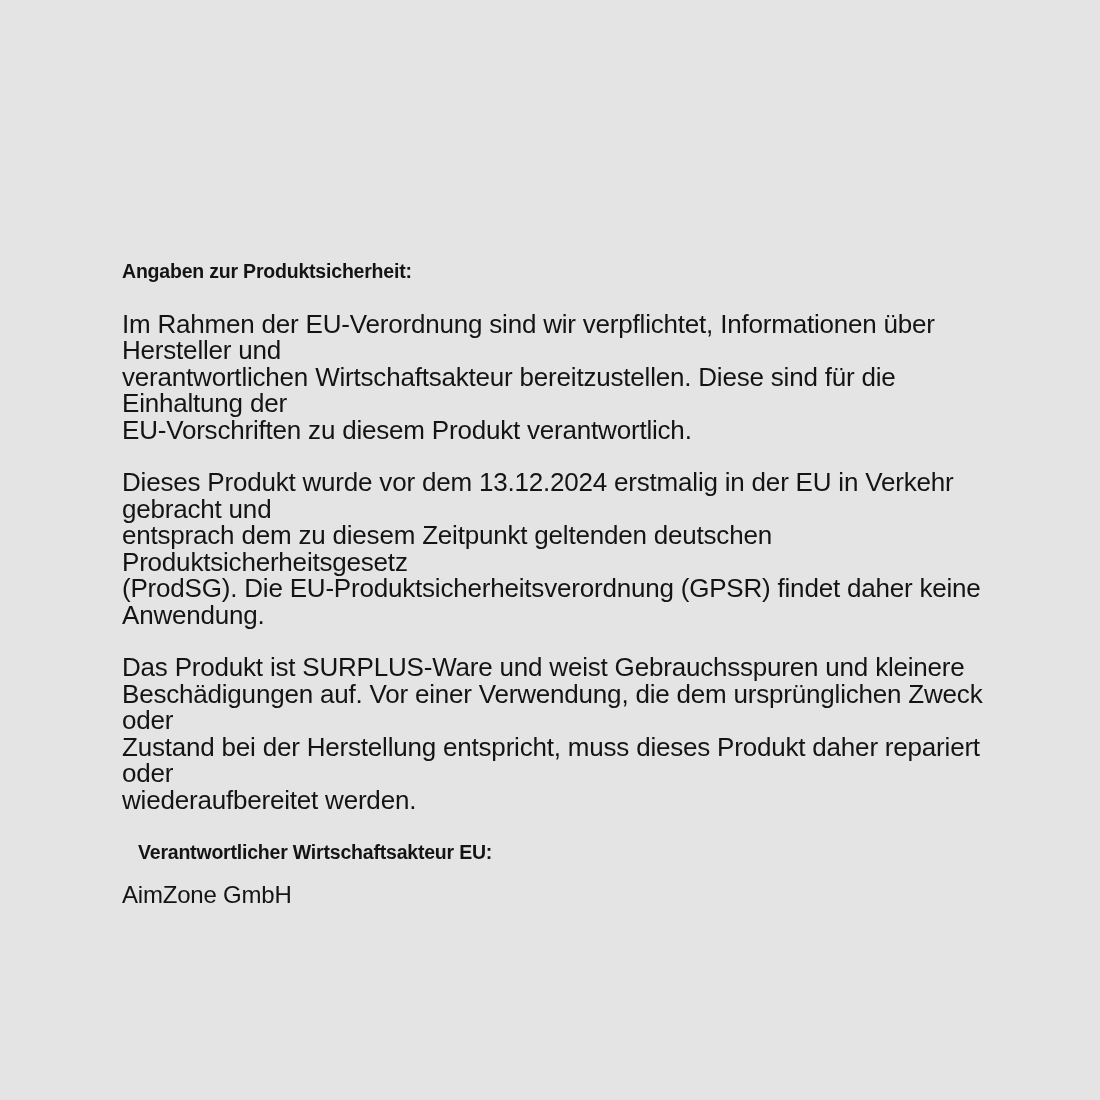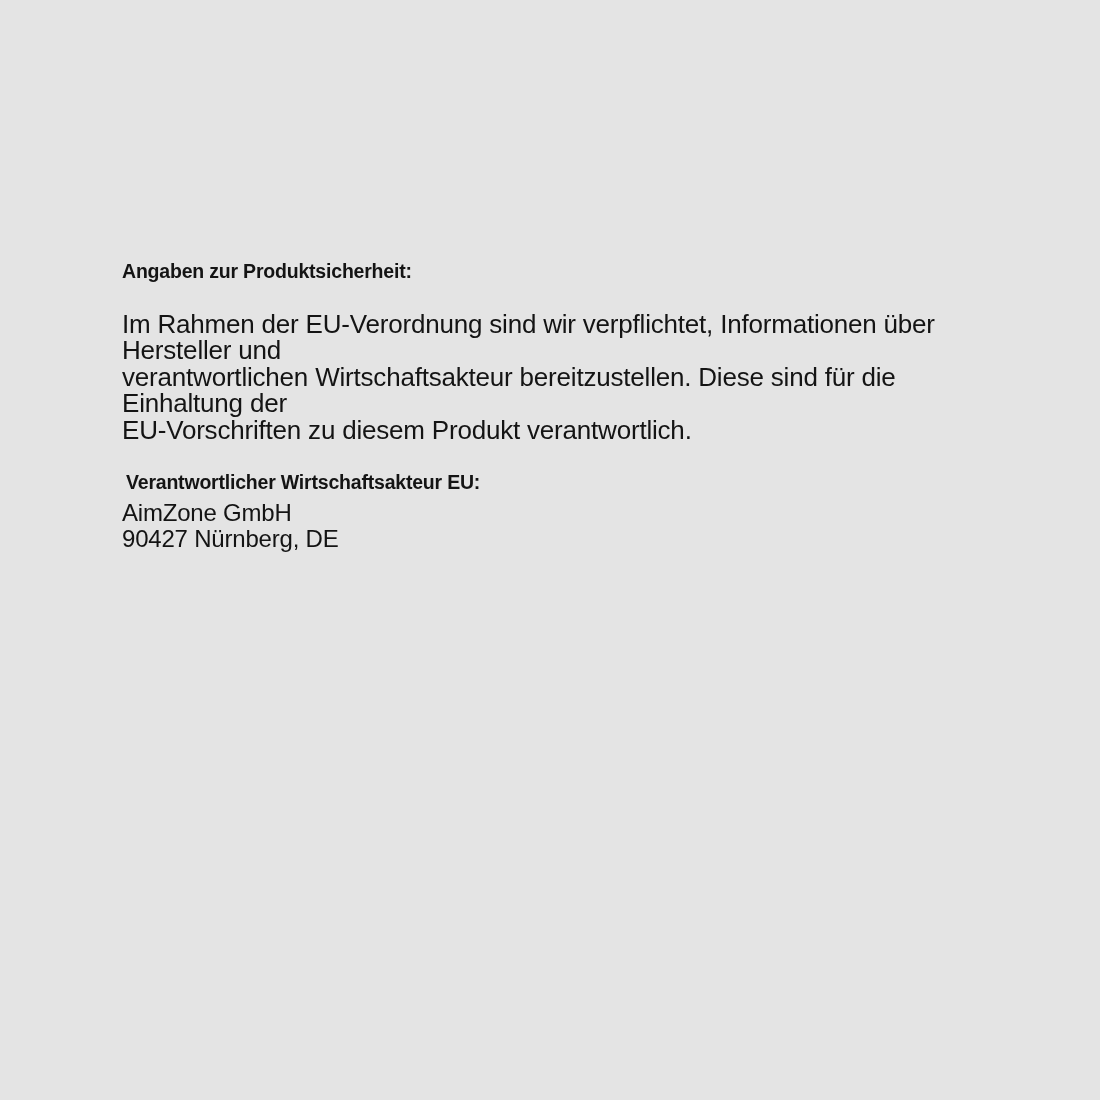--- a/index.html
+++ b/index.html
@@ -33,42 +33,48 @@
     margin: 0 0 26px 0;
   }
   .para {
     font-size: 26px;
     line-height: 26.5px;
     letter-spacing: -0.2px;
     margin: 0 0 26px 0;
     white-space: pre-line;
   }
   .address-block .heading {
-    margin: 4px;
+    margin: 16px;
   }
   .addr-line {
     font-size: 24px;
     line-height: 26.5px;
     letter-spacing: -0.2px;
   }
 </style>
 </head>
 <body>
 
 <div class="canvas">
   <div class="content">
 
     <h1 class="heading">Angaben zur Produktsicherheit:</h1>
 
     <p class="para">Im Rahmen der EU-Verordnung sind wir verpflichtet, Informationen über Hersteller und
 verantwortlichen Wirtschaftsakteur bereitzustellen. Diese sind für die Einhaltung der
 EU-Vorschriften zu diesem Produkt verantwortlich.</p>
 
+    <p class="para">Dieses Produkt wurde vor dem 13.12.2024 erstmalig in der EU in Verkehr gebracht und
+entsprach dem zu diesem Zeitpunkt geltenden deutschen Produktsicherheitsgesetz
+(ProdSG). Die EU-Produktsicherheitsverordnung (GPSR) findet daher keine Anwendung.</p>
 
+    <p class="para">Das Produkt ist SURPLUS-Ware und weist Gebrauchsspuren und kleinere
+Beschädigungen auf. Vor einer Verwendung, die dem ursprünglichen Zweck oder
+Zustand bei der Herstellung entspricht, muss dieses Produkt daher repariert oder
+wiederaufbereitet werden.</p>
 
     <div class="address-block">
       <h2 class="heading">Verantwortlicher Wirtschaftsakteur EU:</h2>
       <div class="addr-line">AimZone GmbH</div>
-      <div class="addr-line">90427 Nürnberg, DE</div>
     </div>
 
   </div>
 </div>
 
 </body></html>

